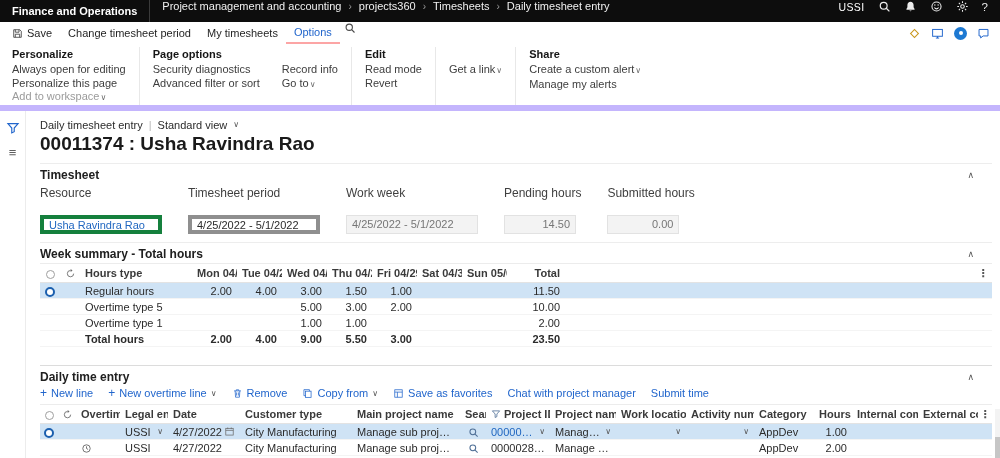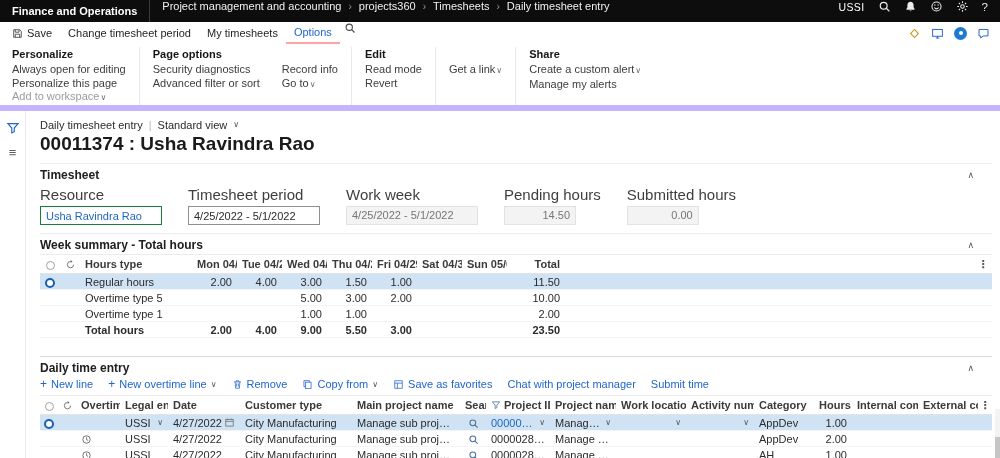--- a/index.html
+++ b/index.html
@@ -60,22 +60,22 @@
 h1.rec-title{font-size:19px;font-weight:bold;color:#1a1a1a;margin:0 0 8px;white-space:nowrap}
 
 .sect{border-top:1px solid #ededed}
 .sect.strong{border-top:1px solid #dcdcdc}
 .sect-head{display:flex;align-items:center;justify-content:space-between;padding:4px 18px 2px 0;font-size:12px}
 .sect-title{font-weight:bold;color:#202020}
 .collapse-chev{color:#555;font-size:9px;cursor:pointer}
 
 
 .fields{display:flex;gap:26px;padding:2px 0 8px}
-.fld-label{font-size:15px;color:#3f3f3f;margin-bottom:3px;white-space:nowrap}
-.fld-input{height:19px;font-size:11px;padding:0 5px;border:1px solid #15803d;background:#fff;color:#2b2b2b;font-family:inherit;outline:none}
+.fld-label{font-size:12px;color:#3f3f3f;margin-bottom:15px;white-space:nowrap}
+.fld-input{height:19px;font-size:11px;padding:0 5px;border:4px solid #15803d;background:#fff;color:#2b2b2b;font-family:inherit;outline:none}
 .fld-input.lookup{color:#1f66c0;width:122px}
 .fld-input.period{width:132px;border-color:#8f8f8f}
 .fld-box{height:19px;font-size:11px;padding:2px 5px;border:1px solid #e2e2e2;background:#f3f3f3;color:#767676;white-space:nowrap}
 .fld-box.ww{width:132px}
 .fld-box.num{width:72px;text-align:right}
 
 
 table.grid{border-collapse:collapse;table-layout:fixed;width:100%;font-size:11px}
 .grid thead th{font-weight:bold;color:#3a3a3a;height:19px;padding:0 5px;border-top:1px solid #ececec;border-bottom:1px solid #e3e3e3;white-space:nowrap;overflow:hidden;text-align:left}
 .grid th.r,.grid td.r{text-align:right}

